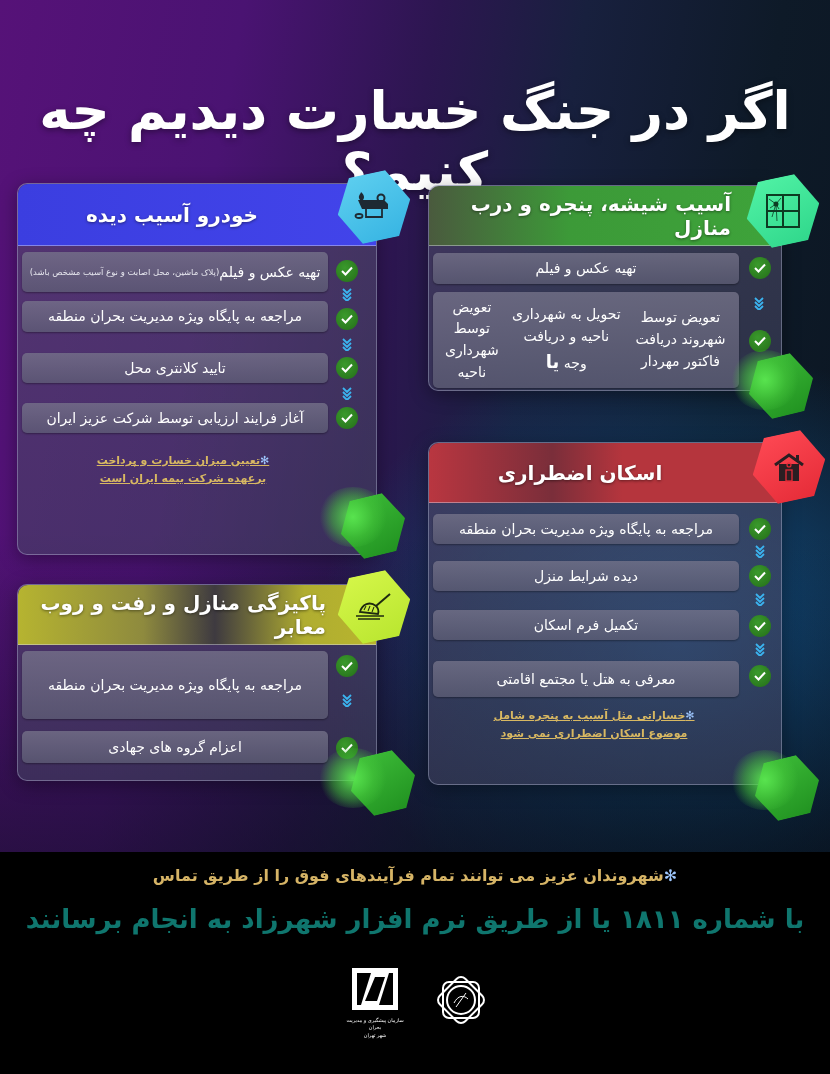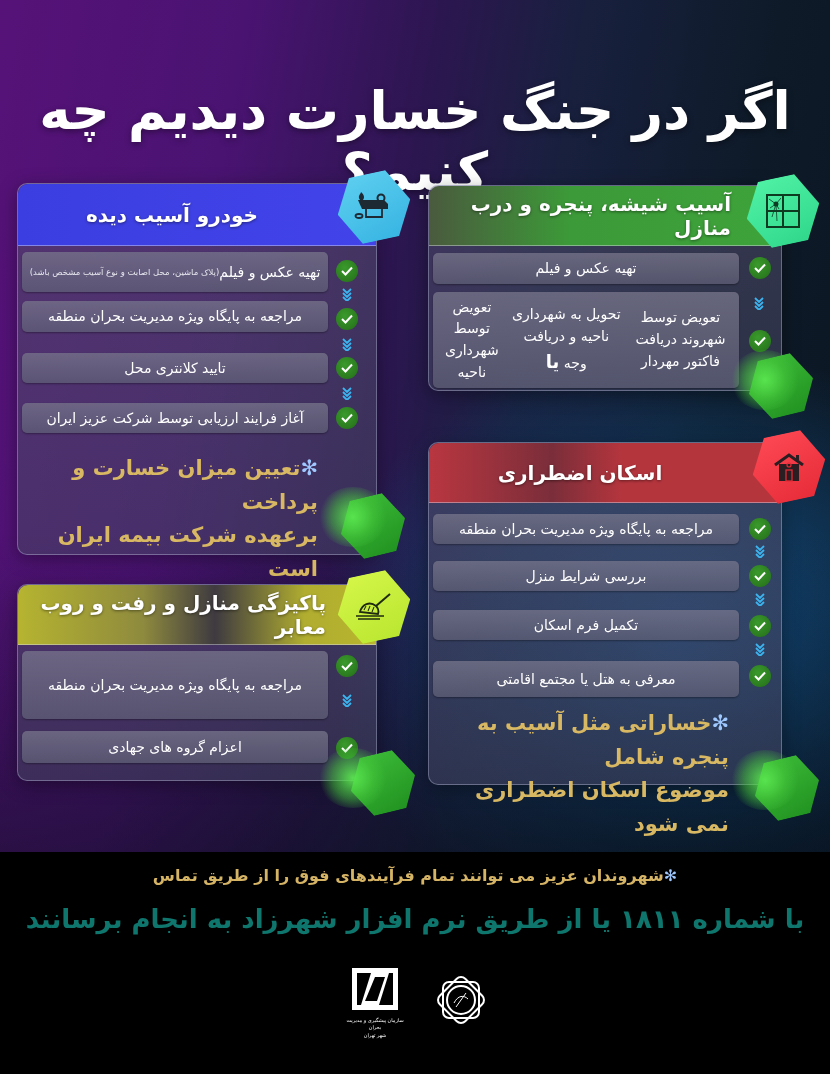--- a/index.html
+++ b/index.html
@@ -74,22 +74,22 @@
   .check {
     position: absolute; width: 22px; height: 22px; border-radius: 50%;
     background: radial-gradient(circle at 40% 35%, #3a9a2c, #246d18);
     display: flex; align-items: center; justify-content: center;
   }
   .arrows {
     position: absolute; width: 12px; height: 14px;
     display: flex; align-items: center; justify-content: center;
   }
   .note {
-    position: absolute; 
-    color: #d8b862; font-weight: bold; font-size: 21px; line-height: 1.6;
+    position: absolute; text-align: center;
+    color: #d8b862; font-weight: bold; font-size: 11px; line-height: 1.6; text-decoration: underline;
   }
   .note .spark { color: #9fc8ff; }
 
   
   .bottom {
     position: absolute; left: 0; top: 852px; width: 830px; height: 222px; background: #000;
   }
   .bottom-line1 {
     position: absolute; top: 14px; left: 0; width: 830px; text-align: center;
     color: #d6b466; font-weight: bold; font-size: 16px; letter-spacing: -0.5px;
@@ -236,21 +236,21 @@
         <path d="M1 5 L4.5 8.5 L11 1.5" stroke="#fff" stroke-width="2" fill="none"></path>
       </svg>
   </div>
   <div class="arrows" style="right:15px; top:101px;">
     <svg width="10" height="13" viewBox="0 0 10 13">
         <path d="M1 1 L5 5 L9 1 M1 5 L5 9 L9 5 M1 9 L5 13 L9 9" stroke="#3bb4f0" stroke-width="1.8" fill="none"></path>
       </svg>
   </div>
 
   <div class="step" style="right:42px; top:118px; width:306px; height:30px;">
-    <span>بررسی شرایط منزل</span>
+    <span>دیده شرایط منزل</span>
   </div>
   <div class="check" style="right:10px; top:122px;">
     <svg width="12" height="10" viewBox="0 0 12 10">
         <path d="M1 5 L4.5 8.5 L11 1.5" stroke="#fff" stroke-width="2" fill="none"></path>
       </svg>
   </div>
   <div class="arrows" style="right:15px; top:149px;">
     <svg width="10" height="13" viewBox="0 0 10 13">
         <path d="M1 1 L5 5 L9 1 M1 5 L5 9 L9 5 M1 9 L5 13 L9 9" stroke="#3bb4f0" stroke-width="1.8" fill="none"></path>
       </svg>

